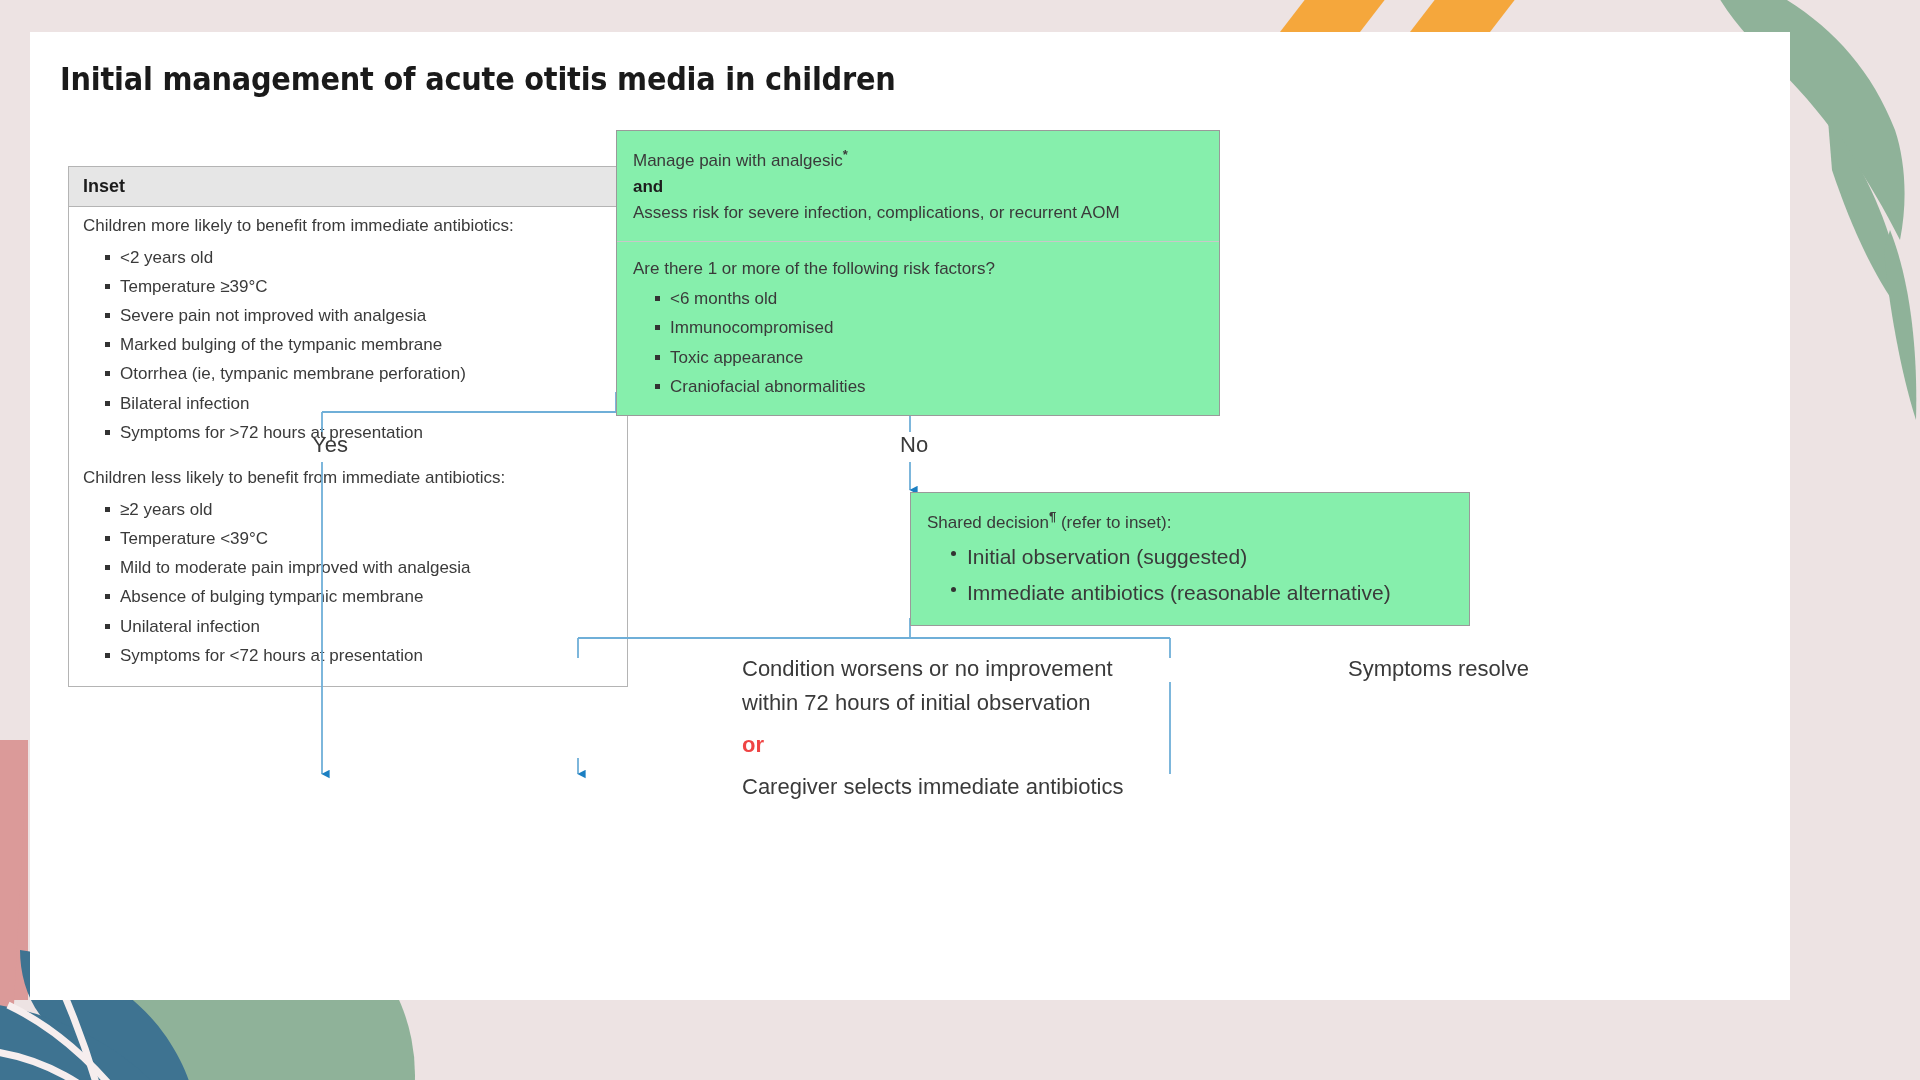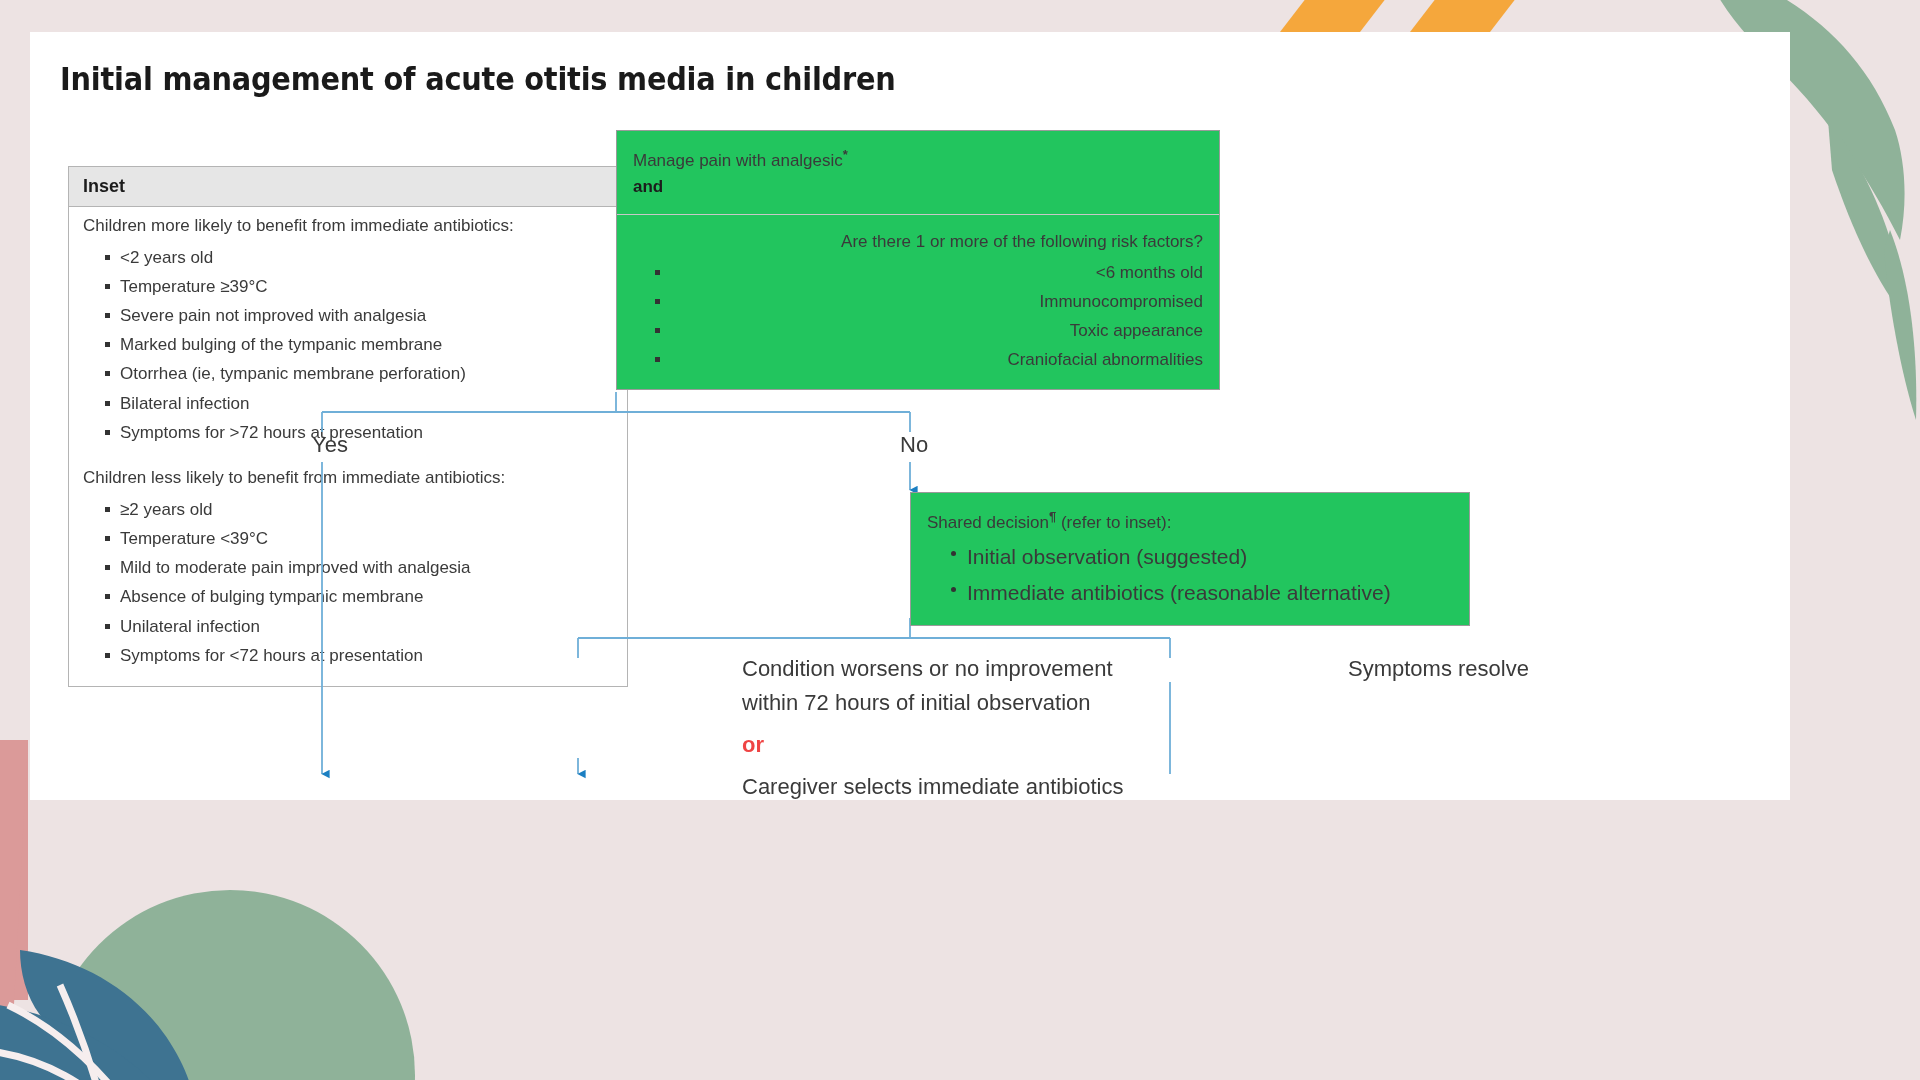--- a/index.html
+++ b/index.html
@@ -8,21 +8,21 @@
     overflow: hidden;
     font-family: "Liberation Sans", sans-serif;
   }
   body { background: #EDE3E3; position: relative; }
   #deco-layer { position: absolute; inset: 0; overflow: hidden; }
 
   
   .card {
     position: absolute;
     left: 30px; top: 32px;
-    width: 1760px; height: 768px;
+    width: 1760px; height: 968px;
     background: #FFFFFF;
     z-index: 5;
     overflow: hidden;
   }
 
   .page-title {
     position: absolute;
     left: 30px; top: 28px;
     font-size: 32px;
     font-weight: bold;
@@ -63,25 +63,25 @@
   ul.sq li::before {
     content: ""; position: absolute;
     left: 0; top: 12px;
     width: 5px; height: 5px; background: #333;
   }
 
   
   .flowbox {
     position: absolute;
     border: 1px solid #9A9A9A;
-    background: #22c55e;
+    background: #86efac;
     font-size: 17px; color: #3A3A3A;
   }
   .fb-sec { padding: 14px 16px 14px 16px; }
-  .fb-sec + .fb-sec { border-top: 1px solid #C8C8C8; text-align: right; }
+  .fb-sec + .fb-sec { border-top: 1px solid #C8C8C8; }
   .fb-line { line-height: 1.55; }
   .fb-line.bold { font-weight: bold; color: #1C1C1C; }
   ul.dot { list-style: none; margin: 3px 0 0 0; padding: 0 0 0 24px; }
   ul.dot li {
     font-size: 21px; color: #3A3A3A;
     line-height: 1.72; position: relative; padding-left: 16px;
   }
   ul.dot li::before {
     content: ""; position: absolute;
     left: 0; top: 12px;
@@ -196,20 +196,21 @@
       <path d="M548 726 L548 742" marker-end="url(#ah)"></path>
 
       <path d="M1140 650 L1140 742"></path>
     </g>
   </svg>
 
   <div class="flowbox" style="left:586px; top:98px; width:604px;">
     <div class="fb-sec">
       <div class="fb-line"><span>Manage pain with analgesic</span><sup class="mk">*</sup></div>
       <div class="fb-line bold">and</div>
+      <div class="fb-line">Assess risk for severe infection, complications, or recurrent AOM</div>
     </div>
     <div class="fb-sec">
       <div class="fb-line">Are there 1 or more of the following risk factors?</div>
       <ul class="sq">
         <li>&lt;6 months old</li>
         <li>Immunocompromised</li>
         <li>Toxic appearance</li>
         <li>Craniofacial abnormalities</li>
       </ul>
     </div>

